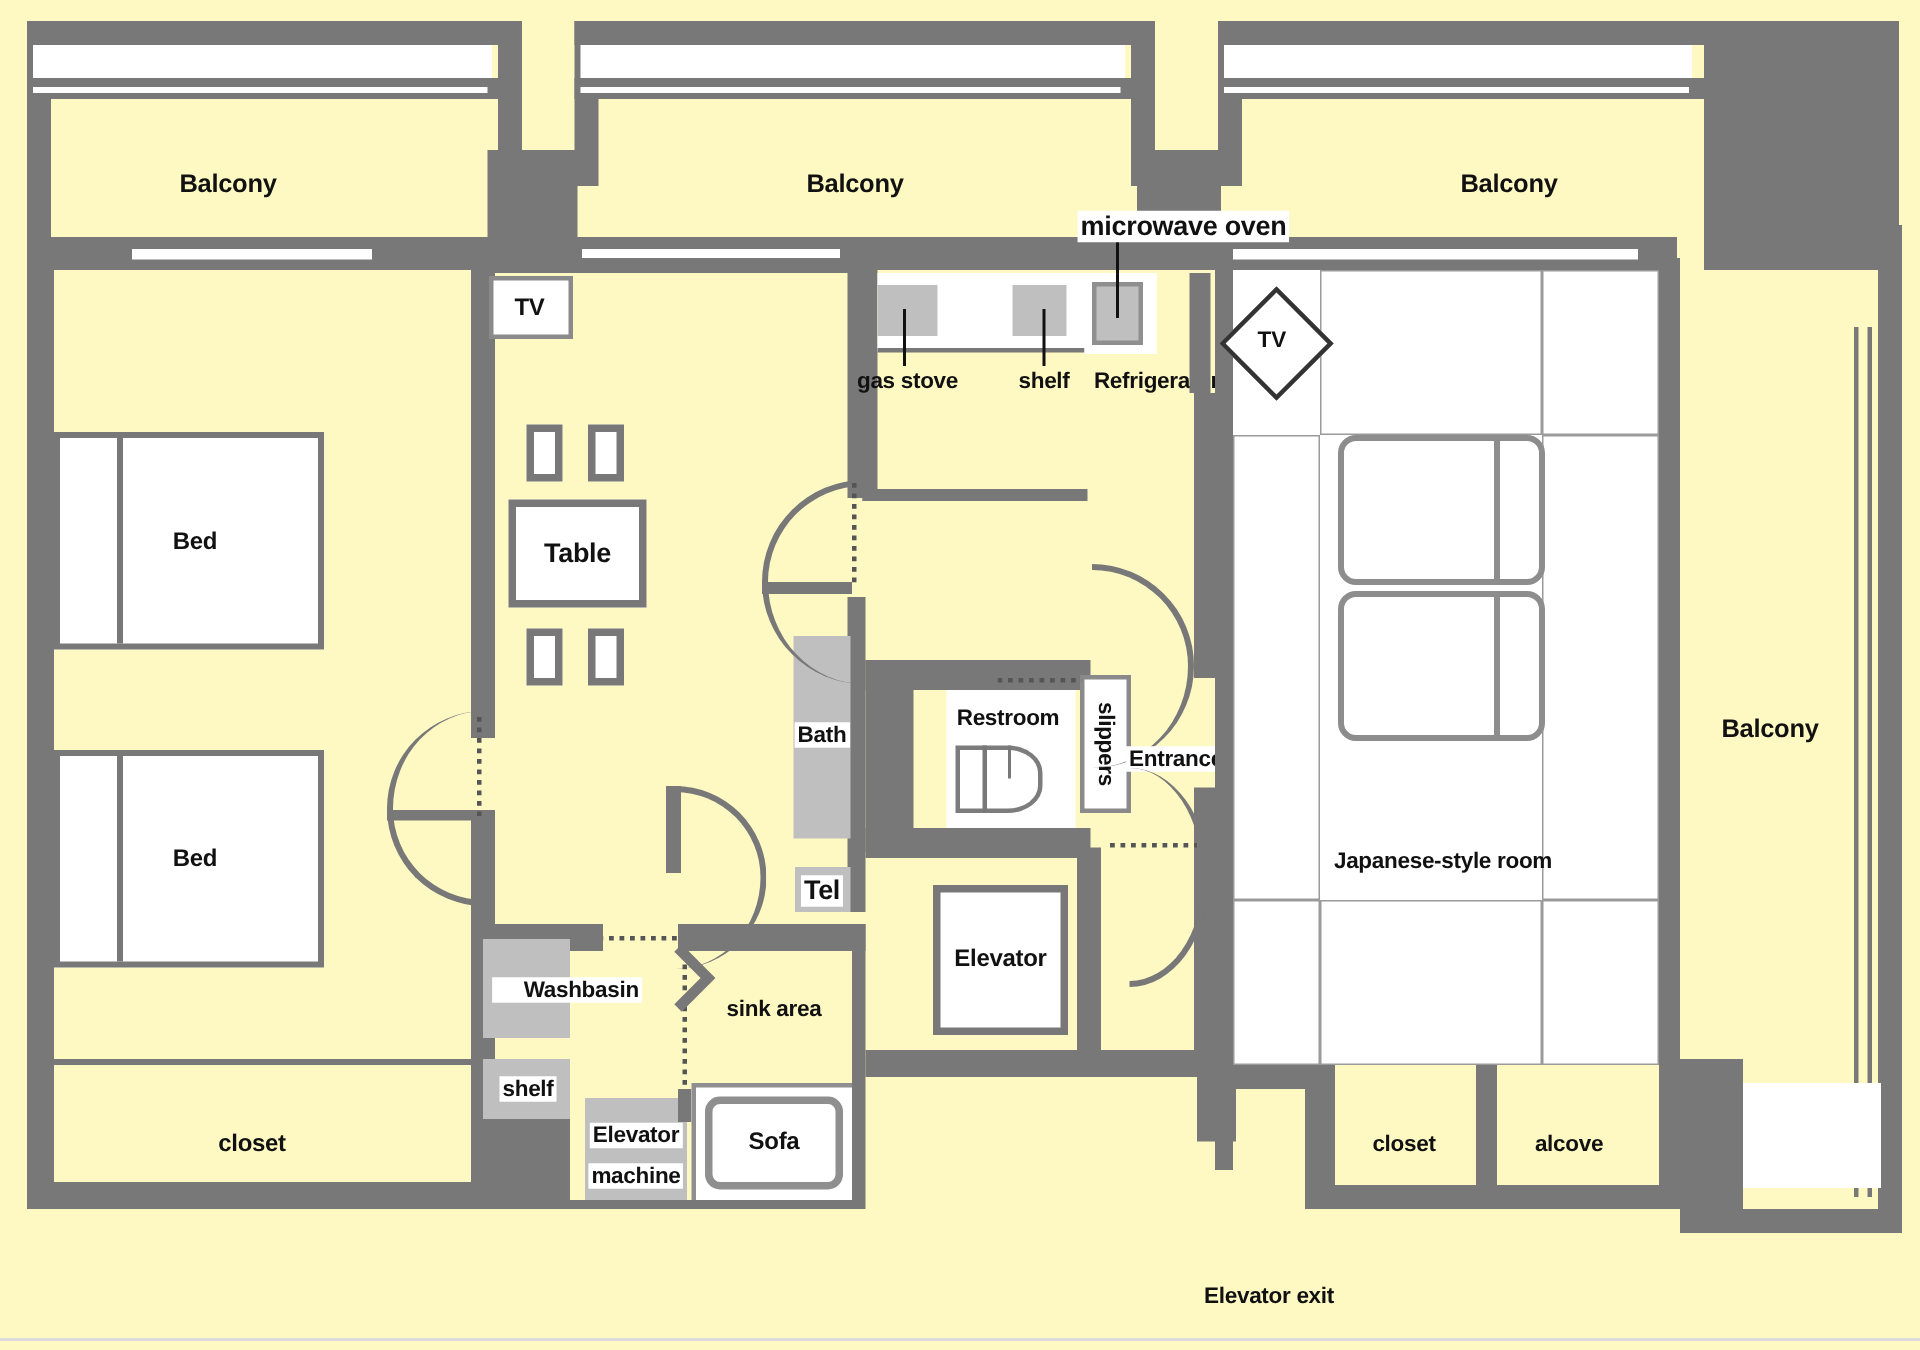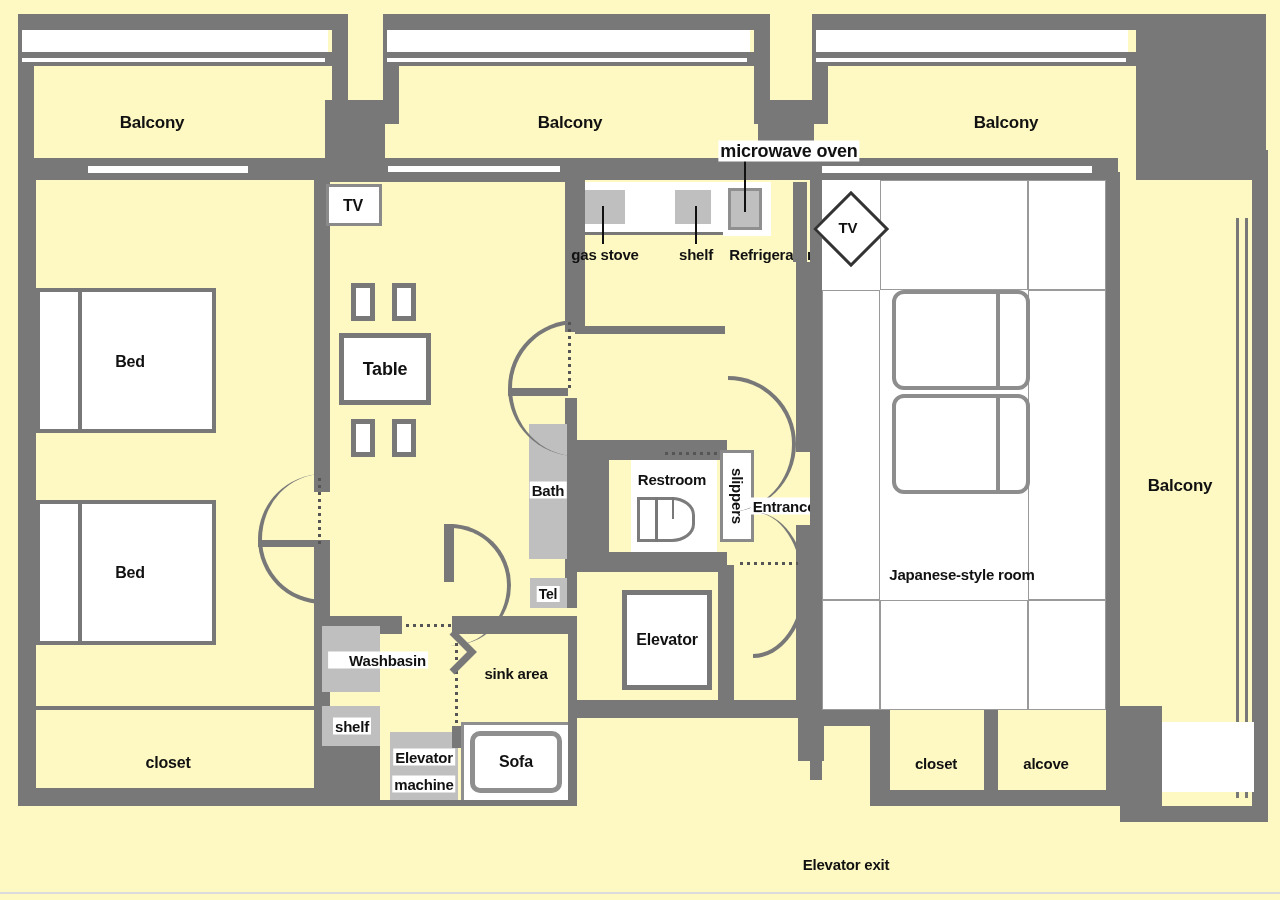--- a/index.html
+++ b/index.html
@@ -113,21 +113,21 @@
   <div class="outline" style="left:351px;top:283px;width:24px;height:38px;border-width:5px;"></div>
   <div class="outline" style="left:392px;top:283px;width:24px;height:38px;border-width:5px;"></div>
   <div class="outline" style="left:339px;top:333px;width:92px;height:72px;border-width:5px;"></div>
   <div class="lbl c" style="left:385px;top:369px;font-size:18px;">Table</div>
   <div class="outline" style="left:351px;top:419px;width:24px;height:38px;border-width:5px;"></div>
   <div class="outline" style="left:392px;top:419px;width:24px;height:38px;border-width:5px;"></div>
 
   <div class="fixture" style="left:529px;top:424px;width:38px;height:135px;"></div>
   <div class="lbl c chip" style="left:548px;top:490px;font-size:15px;">Bath</div>
   <div class="fixture" style="left:530px;top:578px;width:37px;height:30px;"></div>
-  <div class="lbl c chip" style="left:548px;top:594px;font-size:14px;">Tel</div>
+  <div class="lbl c chip" style="left:548px;top:594px;font-size:18px;">Tel</div>
 
   <div class="arc" style="left:508px;top:320px;width:136px;height:136px;border-bottom:none;border-right:none;clip-path:polygon(0% 0%, 50% 0%, 50% 100%, 0% 100%);"></div>
   <div class="wall" style="left:508px;top:388px;width:60px;height:8px;"></div>
   <div class="dot-v" style="left:568px;top:322px;height:68px;"></div>
 
   <div class="arc" style="left:389px;top:524px;width:122px;height:122px;border-bottom:none;border-left:none;clip-path:polygon(50% 0%, 100% 0%, 100% 100%, 50% 100%);"></div>
   <div class="wall" style="left:444px;top:524px;width:10px;height:58px;"></div>
   <div class="dot-h" style="left:392px;top:624px;width:68px;"></div>
 
   <div class="wall" style="left:575px;top:172px;width:10px;height:162px;"></div>

